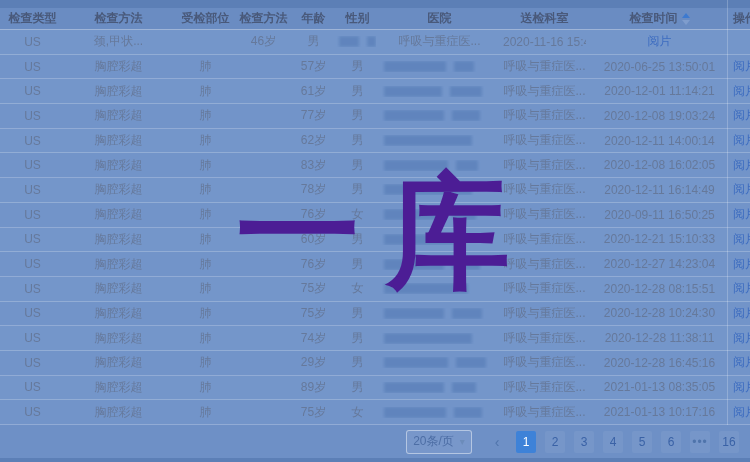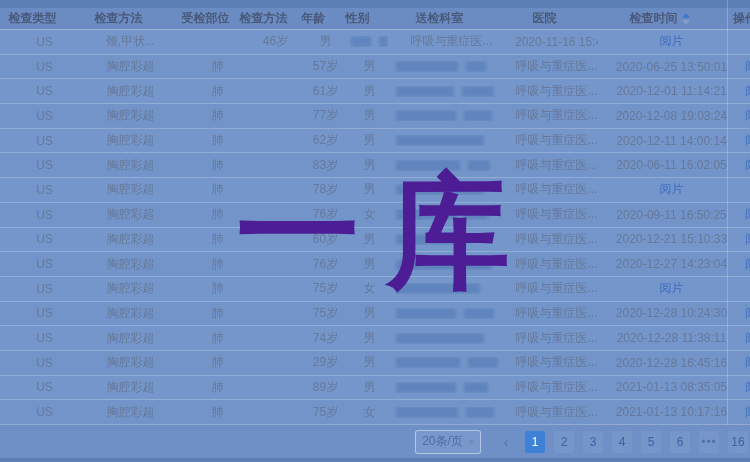--- a/index.html
+++ b/index.html
@@ -26,21 +26,20 @@
     font-size:12px;font-weight:bold;color:#49597a;
   }
   .header-row .cell{white-space:nowrap;}
   .cell{padding-left:8px;overflow:hidden;white-space:nowrap;}
 
   .table-body .grid-row{
     height:24.69px;
     border-bottom:1px solid rgba(255,255,255,0.22);
     font-size:12px;color:#66799b;
     background:#7294c9;
-    padding-left:12px;
   }
   .table-body .grid-row:nth-child(odd){background:#7496ca;}
 
   .action-link{color:#3d6cc0;cursor:pointer;}
 
   .sorter{display:inline-flex;flex-direction:column;margin-left:4px;vertical-align:middle;}
   .caret-up{width:0;height:0;border-left:4px solid transparent;border-right:4px solid transparent;border-bottom:5px solid #3d7ad0;margin-bottom:2px;}
   .caret-down{width:0;height:0;border-left:4px solid transparent;border-right:4px solid transparent;border-top:5px solid #7f9dcd;}
 
   .blur-wrap{display:flex;gap:8px;align-items:center;}
@@ -49,21 +48,21 @@
   .col-divider{position:absolute;top:0;left:727px;width:1px;height:425px;background:rgba(255,255,255,0.22);pointer-events:none;}
 
   .watermark{
     position:absolute;left:236px;top:170px;z-index:6;
     font-size:124px;line-height:1;font-weight:700;color:#4c1d95;
     letter-spacing:26px;white-space:nowrap;pointer-events:none;
   }
 
   .pager{
     height:33px;display:flex;align-items:center;justify-content:flex-end;
-    gap:9px;padding-right:8px;background:#6e90c6;font-size:12px;color:#3a62a6;
+    gap:9px;padding-right:17px;background:#6e90c6;font-size:12px;color:#3a62a6;
     box-sizing:border-box;
   }
   .page-size-select{
     width:66px;height:24px;box-sizing:border-box;
     border:1px solid rgba(255,255,255,0.45);border-radius:3px;
     background:rgba(255,255,255,0.07);color:#4d6ea5;
     display:flex;align-items:center;justify-content:center;gap:6px;
     margin-right:6px;cursor:pointer;
   }
   .select-arrow{font-size:10px;color:#6c8cba;}
@@ -82,22 +81,22 @@
 
 <div class="top-strip"></div>
 
 <div class="grid-row header-row">
   <div class="cell">检查类型</div>
   <div class="cell">检查方法</div>
   <div class="cell">受检部位</div>
   <div class="cell">检查方法</div>
   <div class="cell">年龄</div>
   <div class="cell">性别</div>
+  <div class="cell">医院</div>
   <div class="cell">送检科室</div>
-  <div class="cell">医院</div>
   <div class="cell">
     <span>检查时间</span><span class="sorter">
         <i class="caret-up"></i>
         <i class="caret-down"></i>
       </span>
   </div>
   <div class="cell">操作</div>
 </div>
 
 <div class="table-body">
@@ -196,37 +195,38 @@
     <div class="cell"></div>
     <div class="cell">83岁</div>
     <div class="cell">男</div>
     <div class="cell">
       <span class="blur-wrap">
           <span class="blur-seg" style="width: 64px;"></span>
           <span class="blur-seg" style="width: 22px;"></span>
         </span>
     </div>
     <div class="cell">呼吸与重症医...</div>
-    <div class="cell">2020-06-11 16:02:05</div>
+    <div class="cell">2020-12-08 16:02:05</div>
     <div class="cell action-link">阅片</div>
   </div>
 
   <div class="grid-row">
     <div class="cell">US</div>
     <div class="cell">胸腔彩超</div>
     <div class="cell">肺</div>
     <div class="cell"></div>
     <div class="cell">78岁</div>
     <div class="cell">男</div>
     <div class="cell">
       <span class="blur-wrap">
           <span class="blur-seg" style="width: 88px;"></span>
         </span>
     </div>
     <div class="cell">呼吸与重症医...</div>
+    <div class="cell">2020-12-11 16:14:49</div>
     <div class="cell action-link">阅片</div>
   </div>
 
   <div class="grid-row">
     <div class="cell">US</div>
     <div class="cell">胸腔彩超</div>
     <div class="cell">肺</div>
     <div class="cell"></div>
     <div class="cell">76岁</div>
     <div class="cell">女</div>
@@ -282,20 +282,21 @@
     <div class="cell">肺</div>
     <div class="cell"></div>
     <div class="cell">75岁</div>
     <div class="cell">女</div>
     <div class="cell">
       <span class="blur-wrap">
           <span class="blur-seg" style="width: 84px;"></span>
         </span>
     </div>
     <div class="cell">呼吸与重症医...</div>
+    <div class="cell">2020-12-28 08:15:51</div>
     <div class="cell action-link">阅片</div>
   </div>
 
   <div class="grid-row">
     <div class="cell">US</div>
     <div class="cell">胸腔彩超</div>
     <div class="cell">肺</div>
     <div class="cell"></div>
     <div class="cell">75岁</div>
     <div class="cell">男</div>

